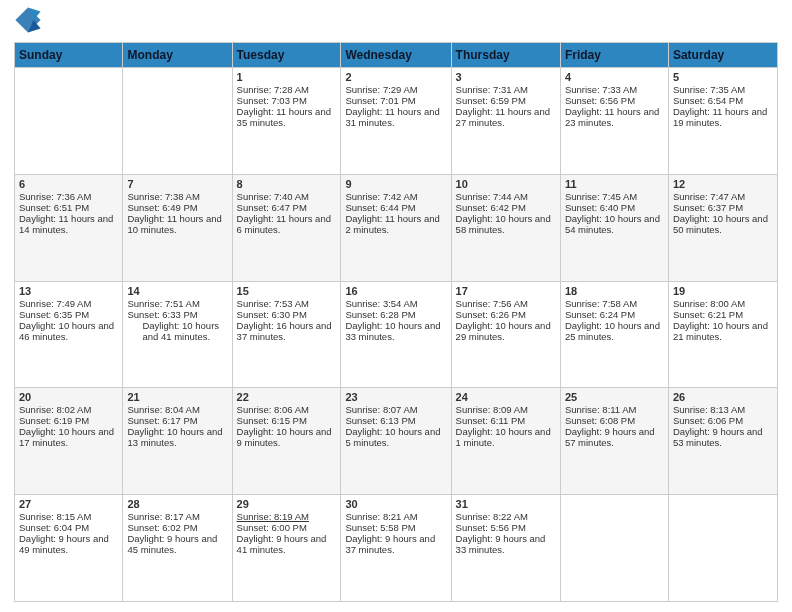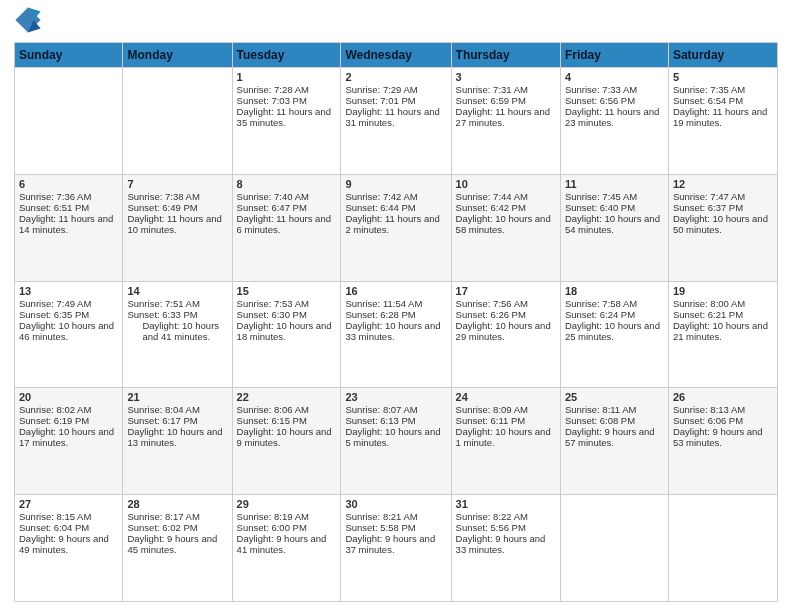--- a/index.html
+++ b/index.html
@@ -220,25 +220,25 @@
           <td>
             <span class="day-num">14</span>
             <span style="display: block;">Sunrise: 7:51 AM</span>
             <span style="display: block;">Sunset: 6:33 PM</span>
             <span style="display: block; margin-left: 15px;">Daylight: 10 hours and 41 minutes.</span>
           </td>
           <td>
             <span class="day-num">15</span>
             <span style="display: block;">Sunrise: 7:53 AM</span>
             <span style="display: block;">Sunset: 6:30 PM</span>
-            <span style="display: block;">Daylight: 10 hours and 18 minutes.</span>
+            <span style="display: block;">Daylight: 16 hours and 37 minutes.</span>
           </td>
           <td>
             <span class="day-num">16</span>
-            <span style="display: block;">Sunrise: 11:54 AM</span>
+            <span style="display: block;">Sunrise: 3:54 AM</span>
             <span style="display: block;">Sunset: 6:28 PM</span>
             <span style="display: block;">Daylight: 10 hours and 33 minutes.</span>
           </td>
           <td>
             <span class="day-num">17</span>
             <span style="display: block;">Sunrise: 7:56 AM</span>
             <span style="display: block;">Sunset: 6:26 PM</span>
             <span style="display: block;">Daylight: 10 hours and 29 minutes.</span>
           </td>
           <td>
@@ -306,21 +306,21 @@
             <span style="display: block;">Daylight: 9 hours and 49 minutes.</span>
           </td>
           <td>
             <span class="day-num">28</span>
             <span style="display: block;">Sunrise: 8:17 AM</span>
             <span style="display: block;">Sunset: 6:02 PM</span>
             <span style="display: block;">Daylight: 9 hours and 45 minutes.</span>
           </td>
           <td>
             <span class="day-num">29</span>
-            <span style="display: block;">Sunrise: 8:19 AM</span>
+            <span style="display: block; text-decoration: underline;">Sunrise: 8:19 AM</span>
             <span style="display: block;">Sunset: 6:00 PM</span>
             <span style="display: block;">Daylight: 9 hours and 41 minutes.</span>
           </td>
           <td>
             <span class="day-num">30</span>
             <span style="display: block;">Sunrise: 8:21 AM</span>
             <span style="display: block;">Sunset: 5:58 PM</span>
             <span style="display: block;">Daylight: 9 hours and 37 minutes.</span>
           </td>
           <td>

